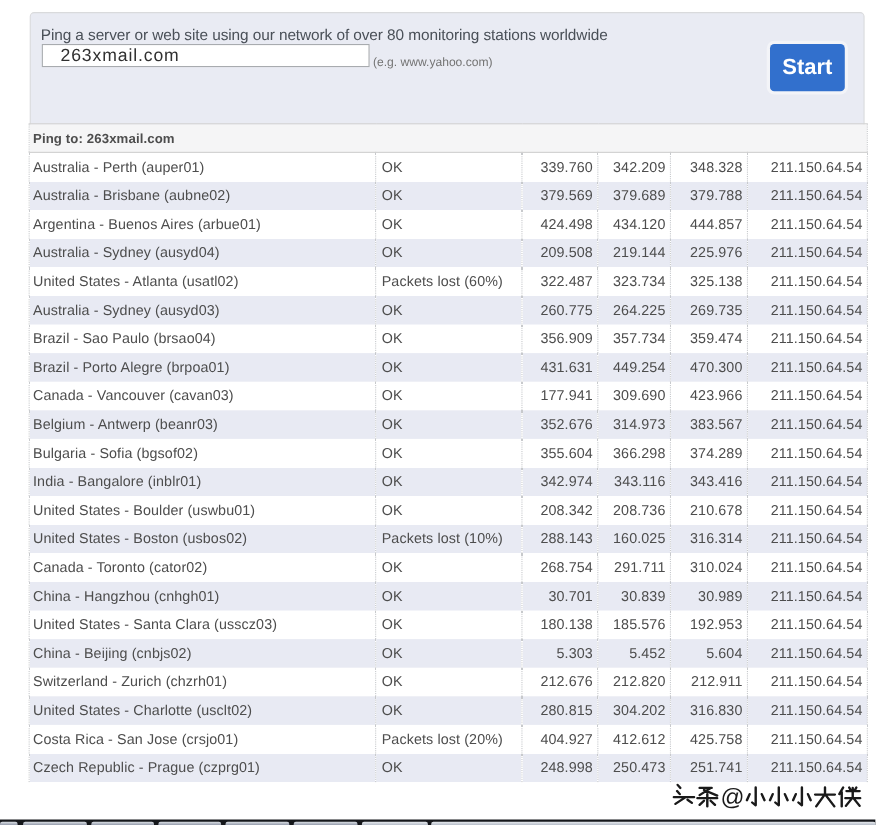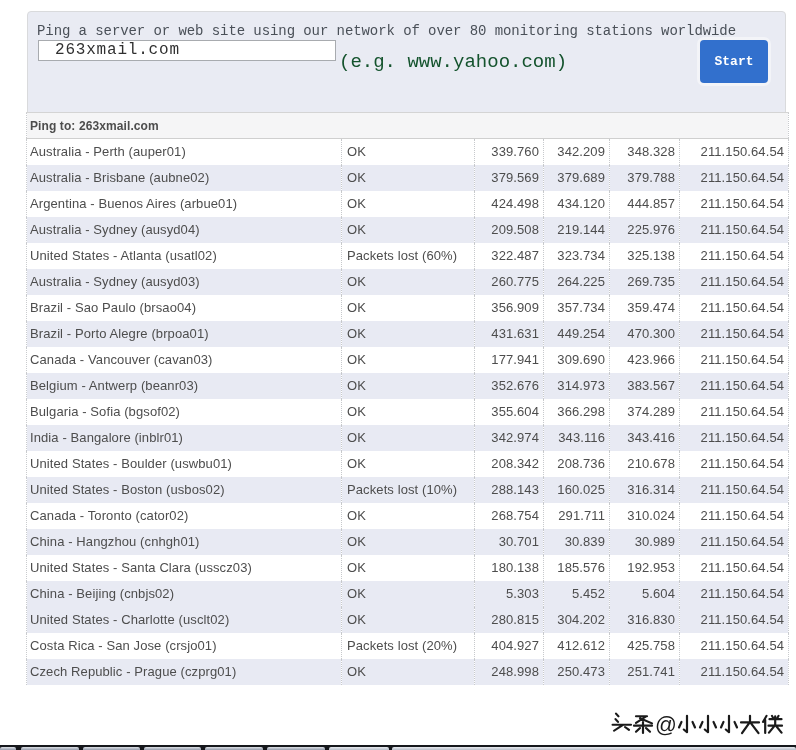--- a/index.html
+++ b/index.html
@@ -1,28 +1,28 @@
 <!DOCTYPE html>
 <html><head>
 <meta charset="utf-8">
 <style>
   * { margin:0; padding:0; box-sizing:border-box; }
   html,body { width:796px; height:750px; background:#fff; overflow:hidden;
     font-family:"Liberation Sans", sans-serif; position:relative; }
   .panel { position:absolute; left:27px; top:11px; width:759px; height:107px;
-    background:#e9ebf3; border:1px solid #d9dadc; border-radius:4px;font-family:Liberation Mono, monospace; }
+    background:#e9ebf3; border:1px solid #d9dadc; border-radius:4px; }
   .line1 { position:absolute; left:9px; top:11px; font-size:14px; letter-spacing:-0.08px;
     color:#4a5058; }
   .inp { position:absolute; left:10px; top:28px; width:298px; height:21px;
     background:#fff; border:1px solid #a8abaf; font-size:16px; letter-spacing:0.8px;
     color:#303030; line-height:19px; padding-left:16px; }
-  .eg { position:absolute; left:311px; top:39px; font-size:19px; color:#14532d; }
+  .eg { position:absolute; left:311px; top:39px; font-size:11px; color:#737373; }
   .btn { position:absolute; left:672px; top:28px; width:68px; height:43px;
     background:#3270cd; border-radius:4px; box-shadow:0 0 0 3px rgba(255,255,255,0.45);
-    color:#fff; font-size:13px; font-weight:bold; text-align:center; line-height:43px; }
+    color:#fff; font-size:20px; font-weight:bold; text-align:center; line-height:43px; }
   table.t { position:absolute; left:26px; top:112px; width:762px;
     border-collapse:collapse; table-layout:fixed;
     border-top:1px solid #d4d4d4; border-left:1px dotted #c9cbce; border-right:1px dotted #c9cbce; }
   .t td, .t th { font-size:13px; overflow:hidden; white-space:nowrap; }
   .cap td { background:#f5f5f6; border-bottom:1px solid #cfcfcf; font-weight:bold;
     font-size:12px; color:#2f2f2f; padding-left:3px; height:24px; letter-spacing:0.45px; }
   .t th { background:#f5f5f6; border-bottom:2px solid #454545; font-weight:bold;
     color:#2f2f2f; text-align:left; height:26px; padding-bottom:3px; }
   .t th + th, .t td + td { border-left:1px dotted #c7c9cc; }
   .t tbody td { height:26px; color:#4d4d4d; letter-spacing:0.1px; }
@@ -200,20 +200,28 @@
         <td class="num">211.150.64.54</td>
       </tr>
     <tr class="alt">
         <td class="c1">China - Beijing (cnbjs02)</td>
         <td class="c2">OK</td>
         <td class="num">5.303</td>
         <td class="num">5.452</td>
         <td class="num">5.604</td>
         <td class="num">211.150.64.54</td>
       </tr>
+    <tr>
+        <td class="c1">Switzerland - Zurich (chzrh01)</td>
+        <td class="c2">OK</td>
+        <td class="num">212.676</td>
+        <td class="num">212.820</td>
+        <td class="num">212.911</td>
+        <td class="num">211.150.64.54</td>
+      </tr>
     <tr class="alt">
         <td class="c1">United States - Charlotte (usclt02)</td>
         <td class="c2">OK</td>
         <td class="num">280.815</td>
         <td class="num">304.202</td>
         <td class="num">316.830</td>
         <td class="num">211.150.64.54</td>
       </tr>
     <tr>
         <td class="c1">Costa Rica - San Jose (crsjo01)</td>

